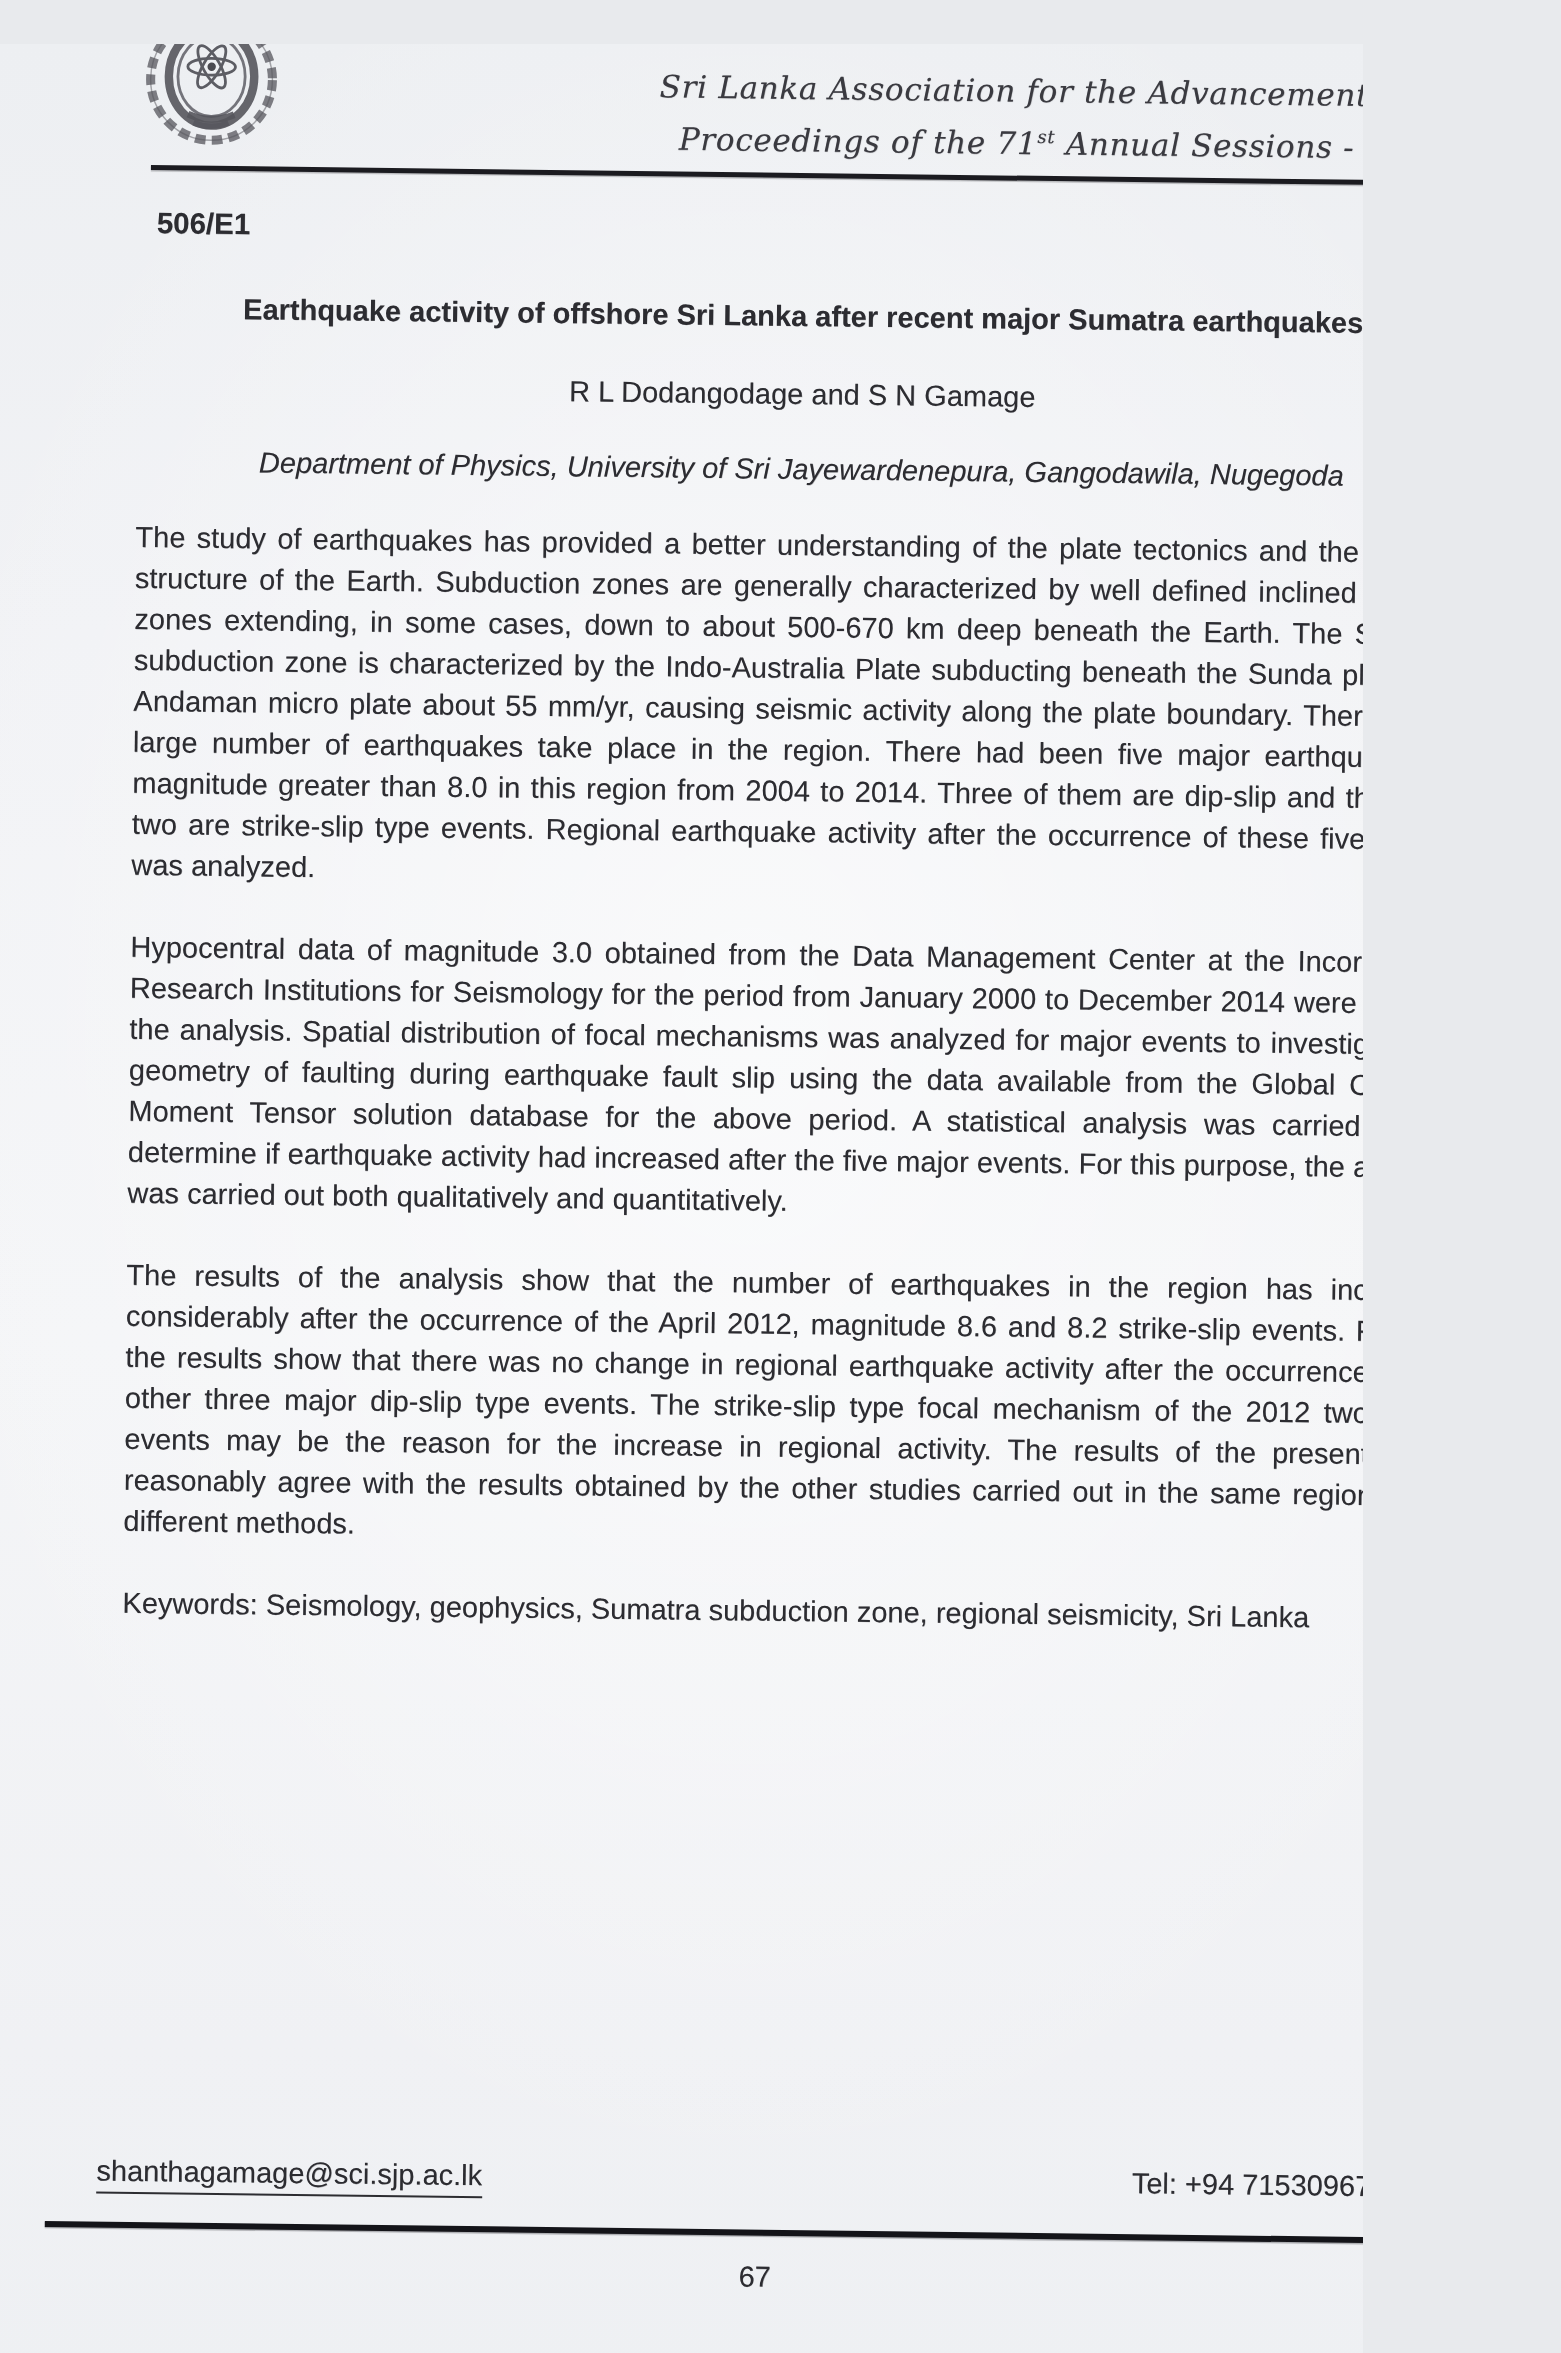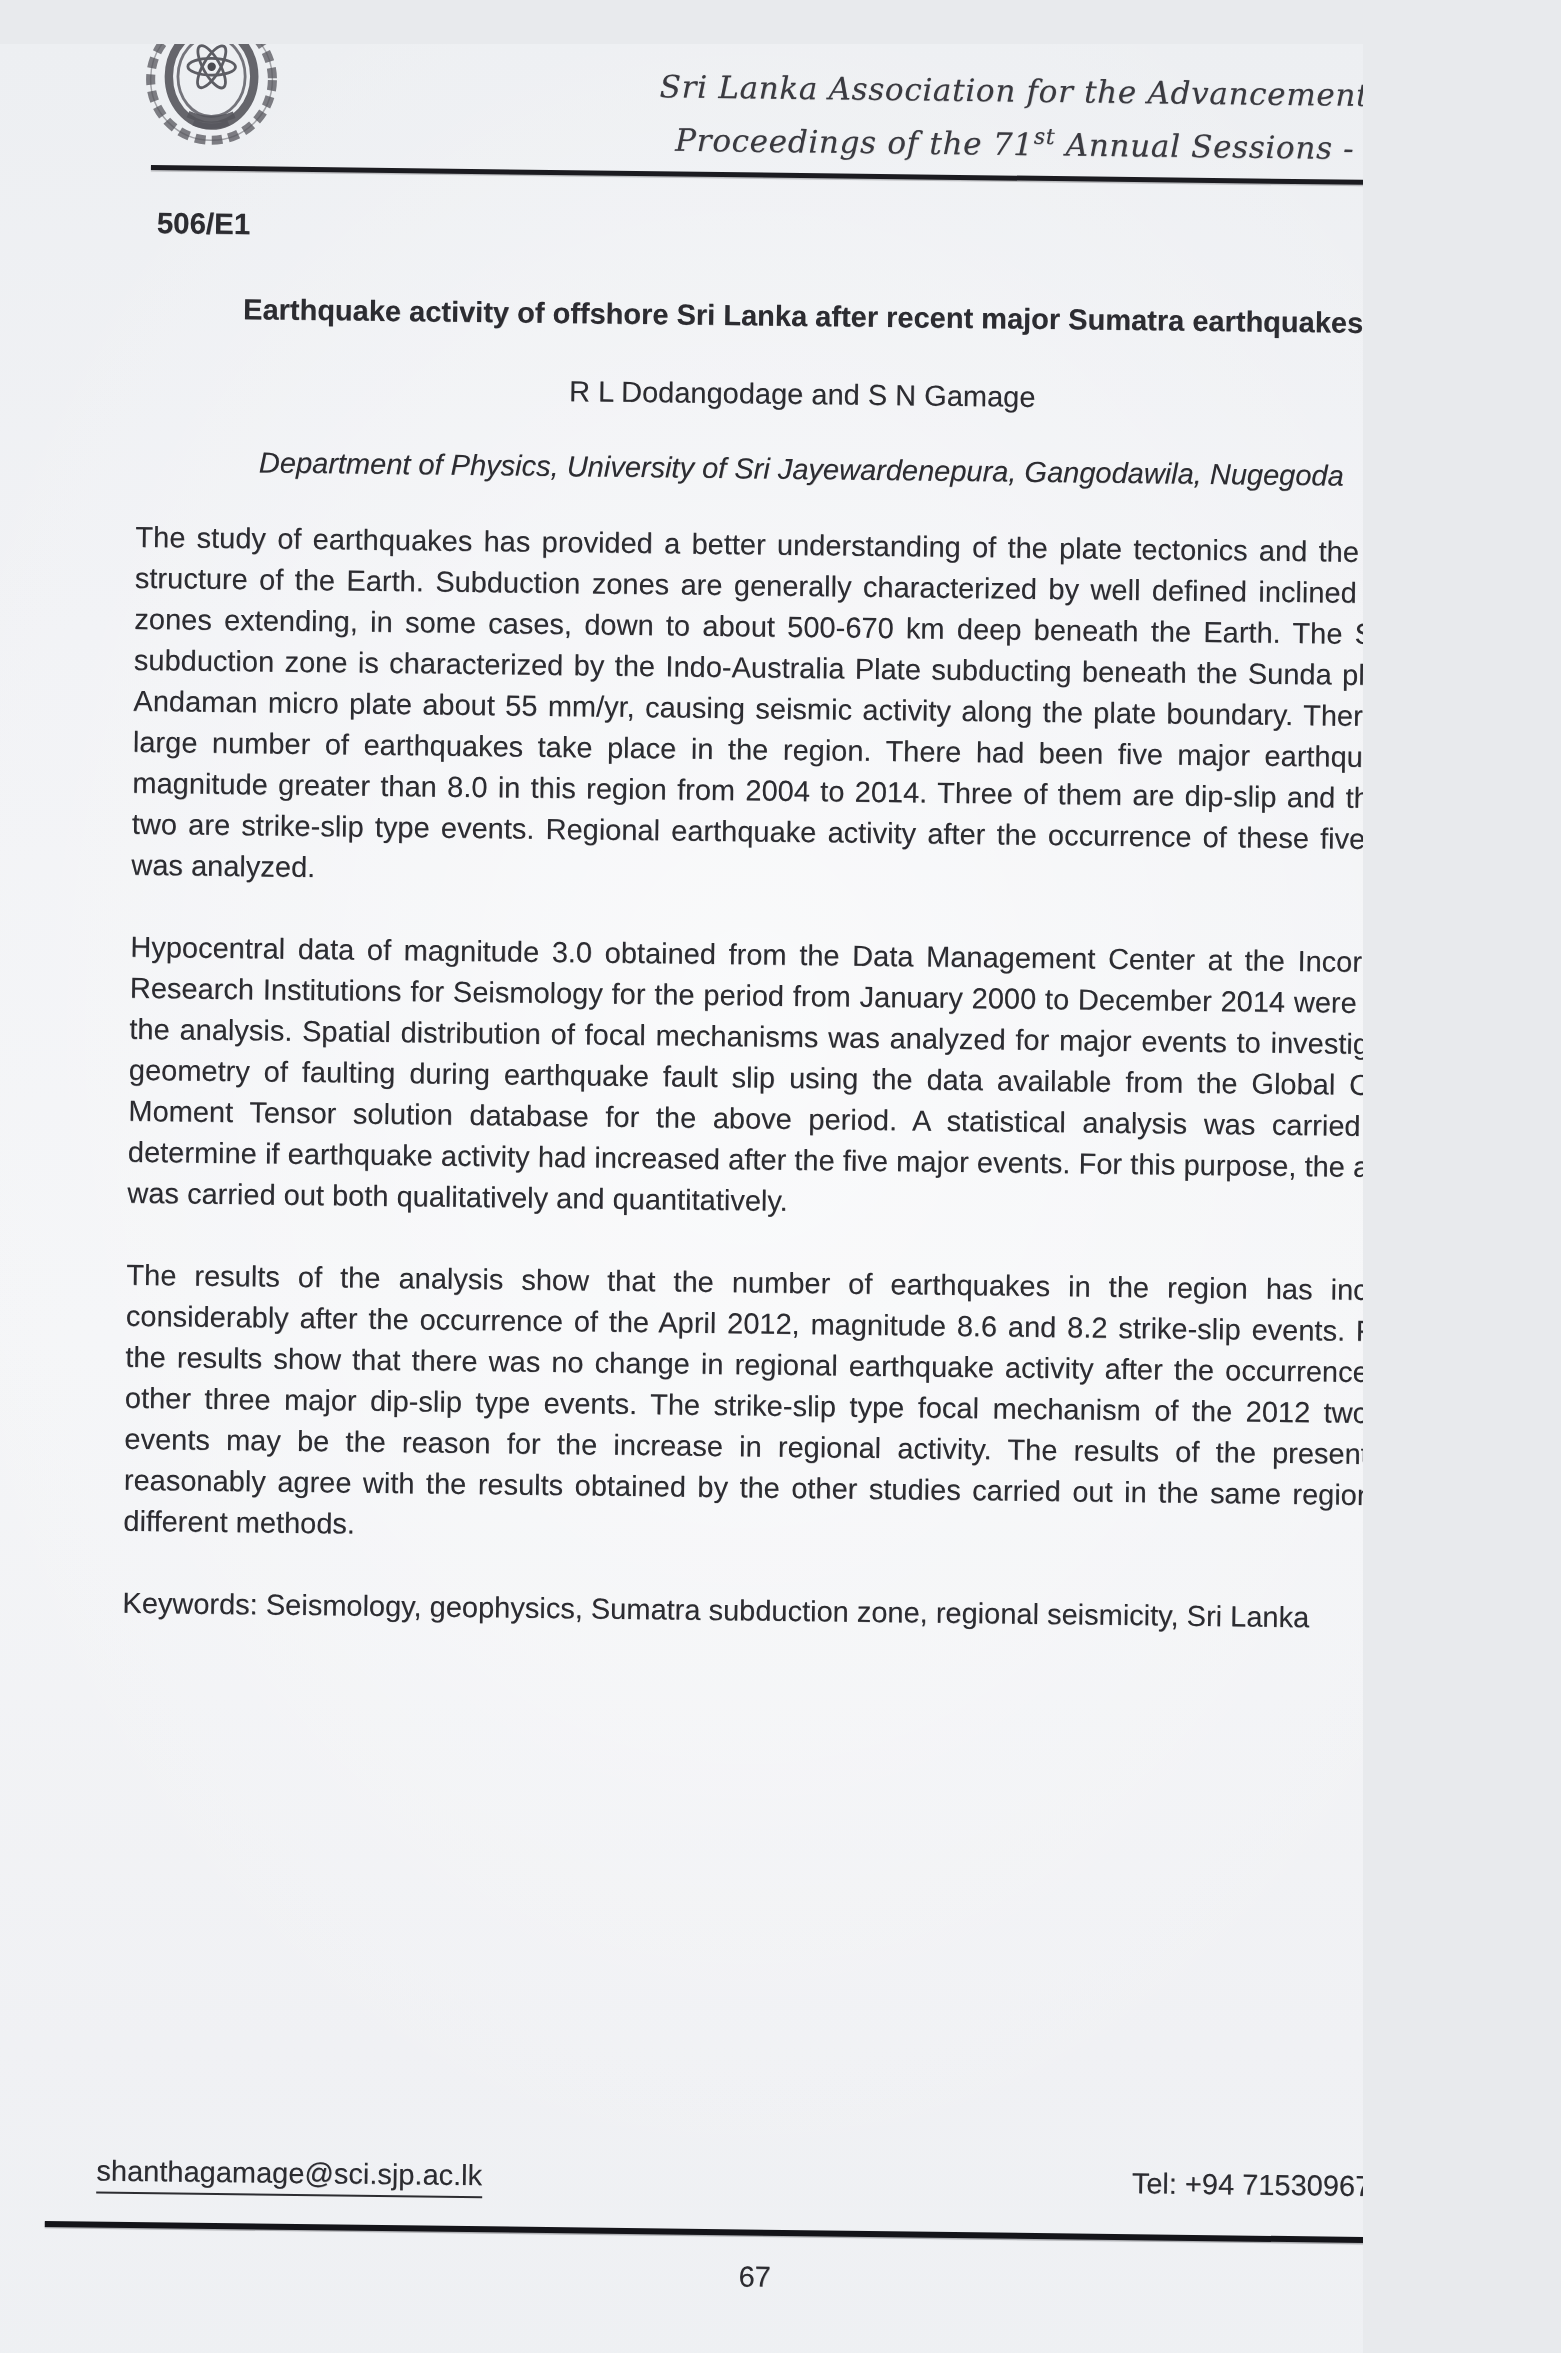--- a/index.html
+++ b/index.html
@@ -35,21 +35,21 @@
     position: absolute; right: 12.6px; top: 12.6px;
     text-align: right;
     font-family: "DejaVu Serif", serif;
     font-style: italic;
     color: #3a3a40;
     font-size: 31px;
     line-height: 46px;
     letter-spacing: 0.7px;
     text-shadow: 0.3px 0.3px 0.7px rgba(50,50,56,0.45);
   }
-  .org-block sup { font-size: 22px; }
+  .org-block sup { font-size: 18px; }
   .header-rule {
     position: absolute; left: 151px; top: 121px;
     width: 1281px; height: 4.9px;
     background: #1b1b20;
     box-shadow: 0 1.4px 0.7px rgba(27,27,32,0.25);
   }
 
   
   .main { padding: 0 91px 0 140px; }
   .paper-no {

